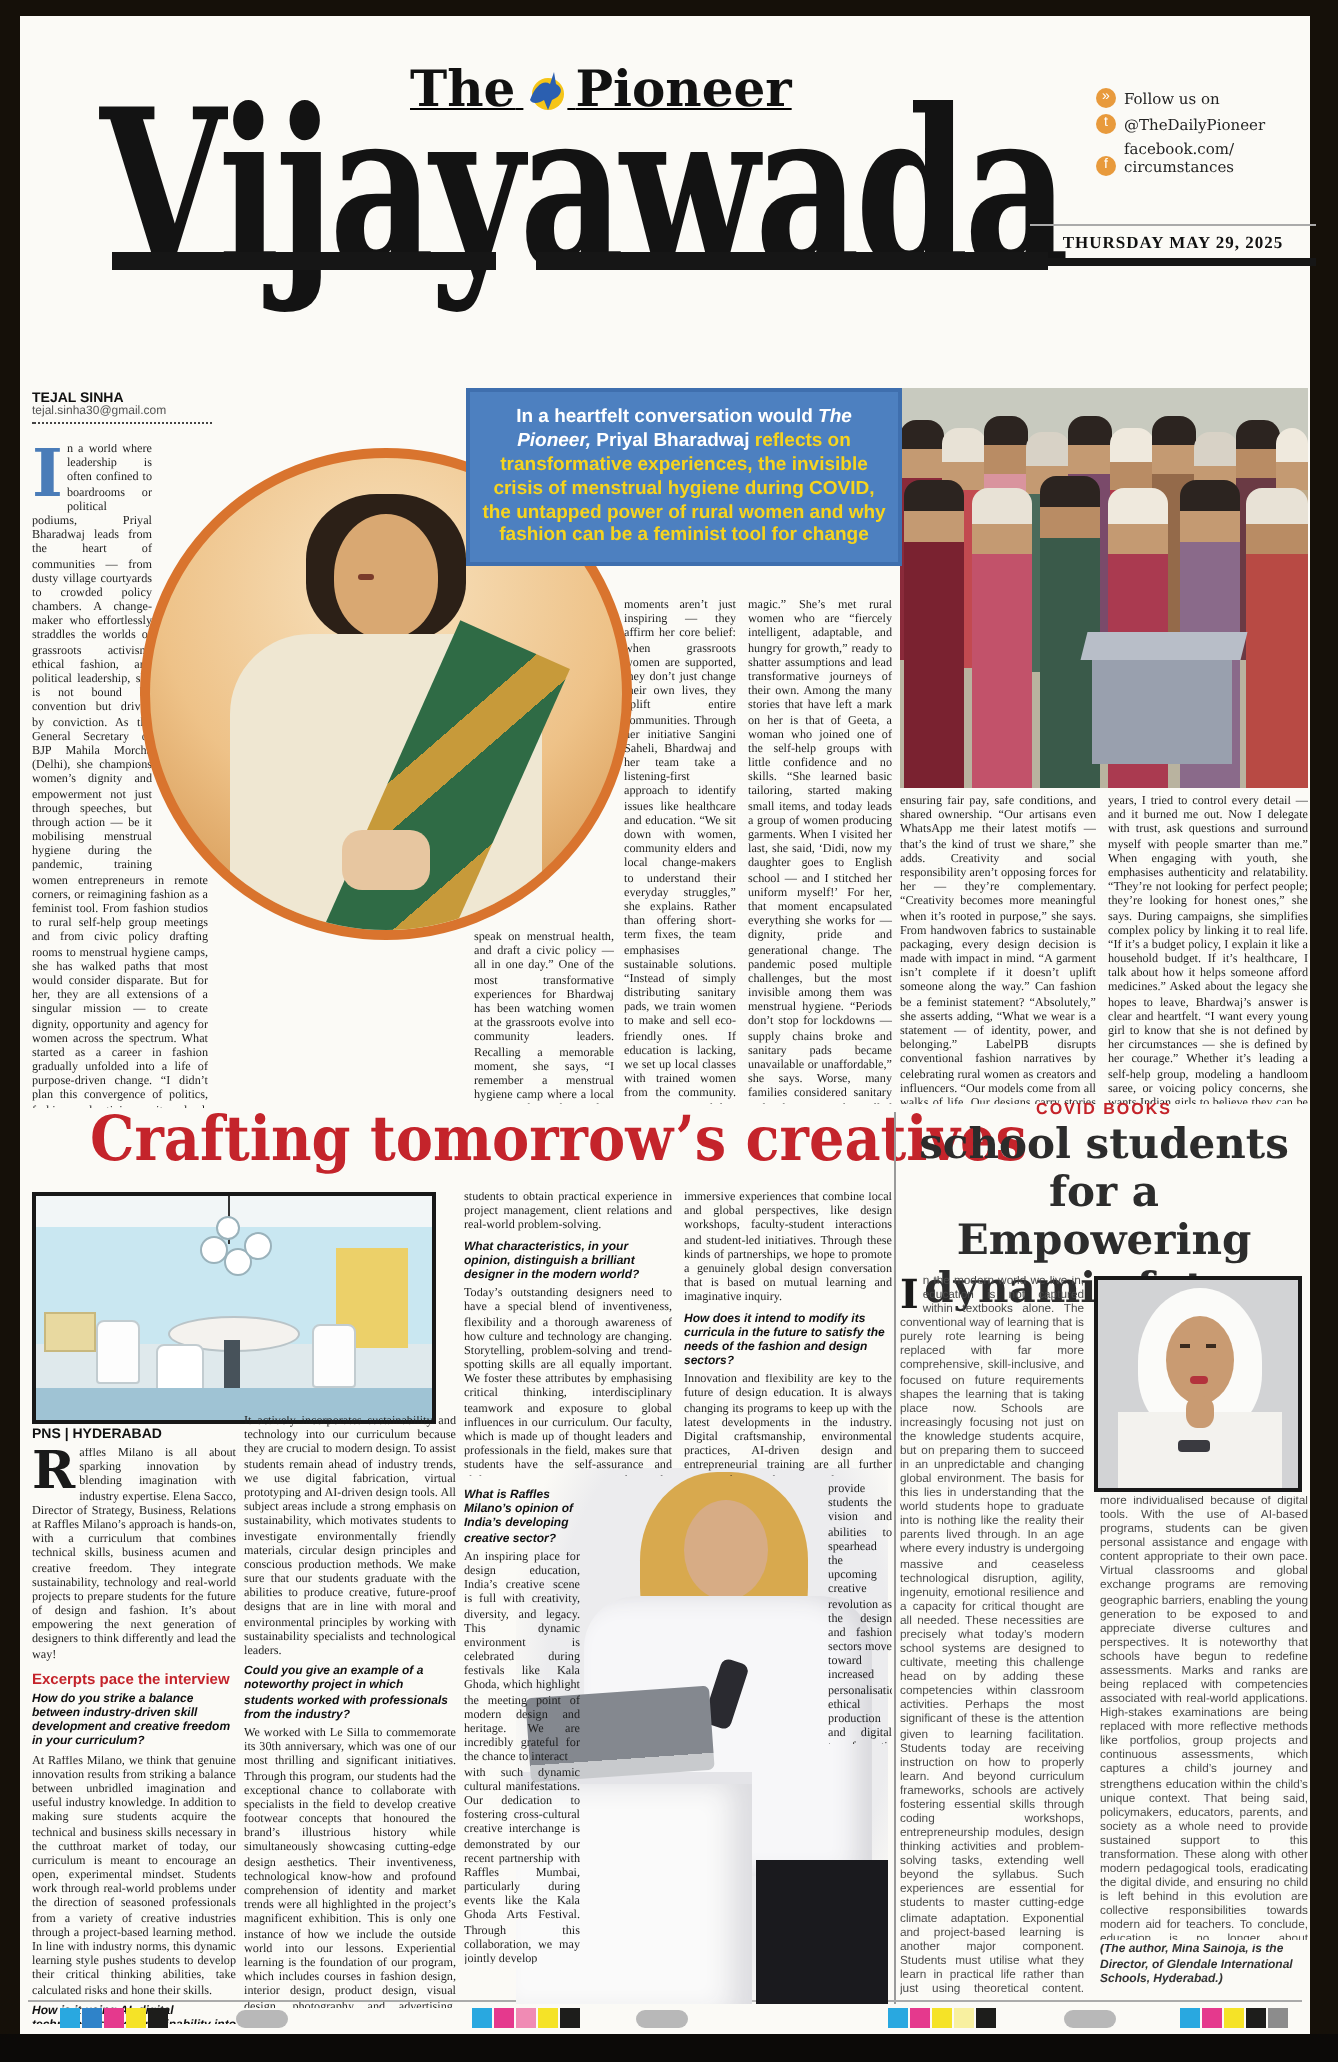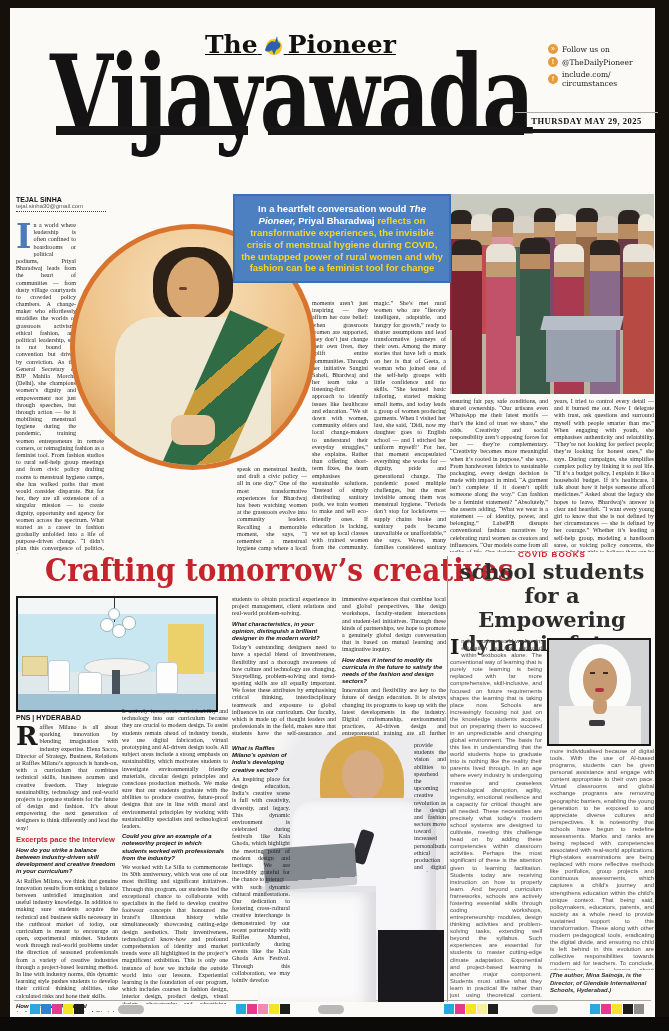--- a/index.html
+++ b/index.html
@@ -5,21 +5,21 @@
   html,body{margin:0;padding:0;}
   body{width:669px;height:1031px;position:relative;background:#151009;overflow:hidden;
        font-family:"Liberation Serif",serif;}
   .sheet{position:absolute;left:10px;top:8px;width:645px;height:1010px;background:#fbfaf6;}
   .abs{position:absolute;}
   
   .gothic{font-family:"DejaVu Serif",serif;font-weight:700;font-size:25px;color:#111;}
   .cityname{font-family:"DejaVu Serif",serif;font-weight:700;font-size:108px;line-height:1;
             color:#131313;letter-spacing:-3px;transform:scaleX(.75);transform-origin:left top;white-space:nowrap;}
   .mbar{background:#161616;height:9px;}
-  .social-row{display:flex;align-items:center;gap:4px;margin-bottom:3px;}
+  .social-row{display:flex;align-items:flex-end;gap:4px;margin-bottom:3px;}
   .soc-ic{width:10px;height:10px;border-radius:50%;background:#e89a3c;color:#fff;font-size:7px;
           line-height:10px;text-align:center;font-family:"Liberation Sans",sans-serif;flex:0 0 auto;}
   .soc-lb{font-family:"DejaVu Serif",serif;font-size:7.5px;color:#222;line-height:1.2;}
   .dateline{font-family:"Liberation Serif",serif;font-weight:700;font-size:8.5px;color:#111;
             text-align:center;letter-spacing:.5px;}
   
   .band{background:#5d8fc6;border-top:3px solid #3f6fae;border-bottom:3px solid #3f6fae;
         display:flex;align-items:center;justify-content:center;}
   .band span{font-family:"Liberation Sans",sans-serif;font-weight:700;font-size:33px;color:#fff;
              white-space:nowrap;transform:scaleX(.78);text-shadow:0 1px 1px #33587f;}
@@ -87,21 +87,21 @@
       <span class="soc-ic">»</span>
       <span class="soc-lb">Follow us on</span>
     </div>
     <div class="social-row">
       <span class="soc-ic">t</span>
       <span class="soc-lb">@TheDailyPioneer</span>
     </div>
     <div class="social-row">
       <span class="soc-ic">f</span>
       <span class="soc-lb">
-        <span>include.com/</span><br>
+        <span>facebook.com/</span><br>
         <span>circumstances</span>
       </span>
     </div>
   </div>
 
   <div class="abs hrule" style="left:505px;top:104px;width:143px;"></div>
   <div class="abs dateline" style="left:505px;top:108px;width:143px;">THURSDAY MAY 29, 2025</div>
   <div class="abs mbar" style="left:505px;top:121px;width:143px;height:4px;"></div>
 
 

